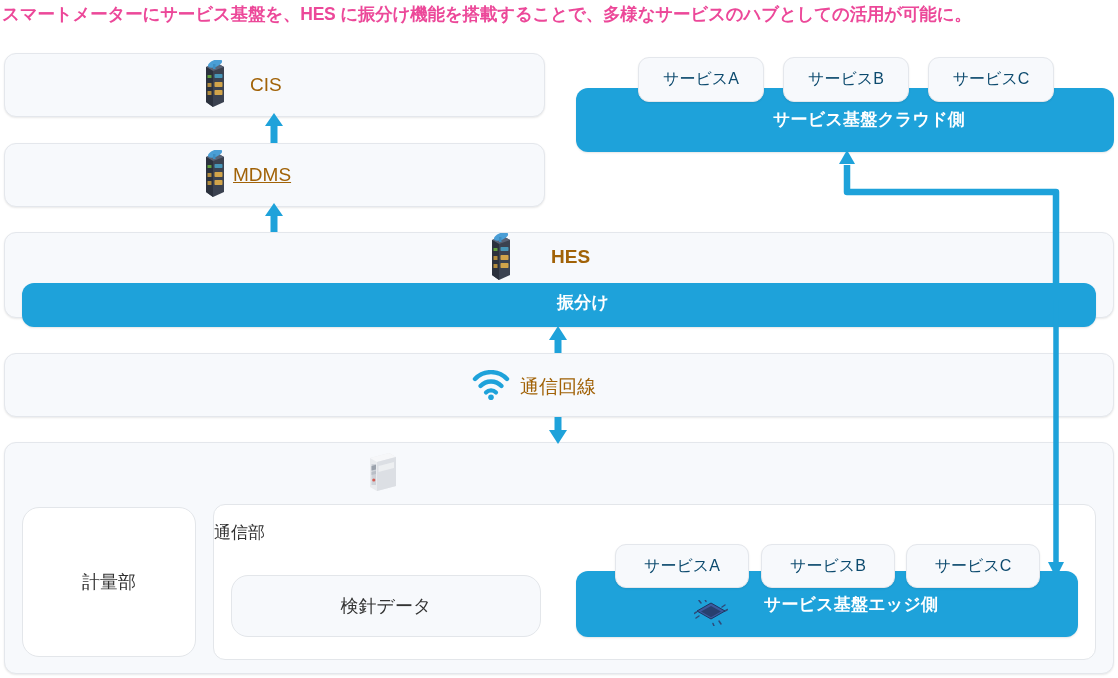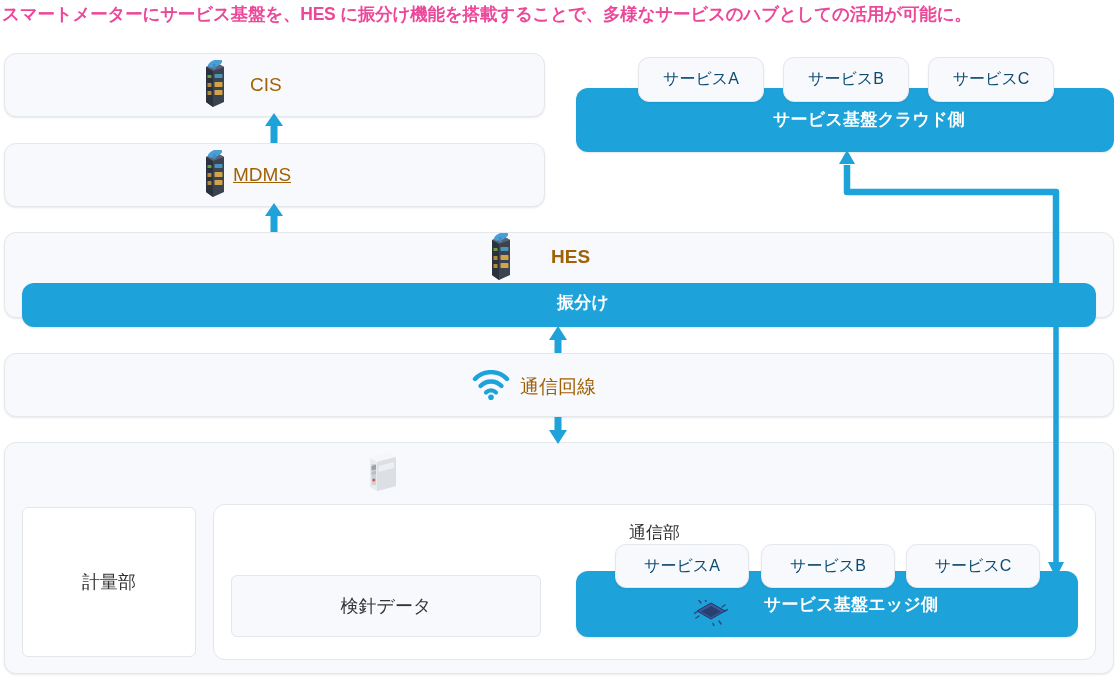--- a/index.html
+++ b/index.html
@@ -85,21 +85,21 @@
     color: #0c4a6e;
     box-shadow: 0 1px 2px rgba(0,0,0,0.08);
     white-space: nowrap;
   }
 
   
   .innerbox {
     position: absolute;
     background: #ffffff;
     border: 1px solid #e3e6ea;
-    border-radius: 6px;
+    border-radius: 17px;
     box-sizing: border-box;
     display: flex;
     align-items: center;
     justify-content: center;
     font-size: 18px;
     font-weight: 500;
     color: #333333;
   }
   .innerbox.tinted {
     background: #f7f9fc;
@@ -107,21 +107,21 @@
   .subpanel {
     position: absolute;
     background: #ffffff;
     border: 1px solid #e3e6ea;
     border-radius: 12px;
     box-sizing: border-box;
   }
   .subpanel-title {
     position: absolute;
     width: 100%;
-    text-align: center;
+    text-align: left;
     font-size: 17px;
     font-weight: 500;
     color: #333333;
     white-space: nowrap;
   }
 
   
   .arrow-svg {
     position: absolute;
     left: 0;

